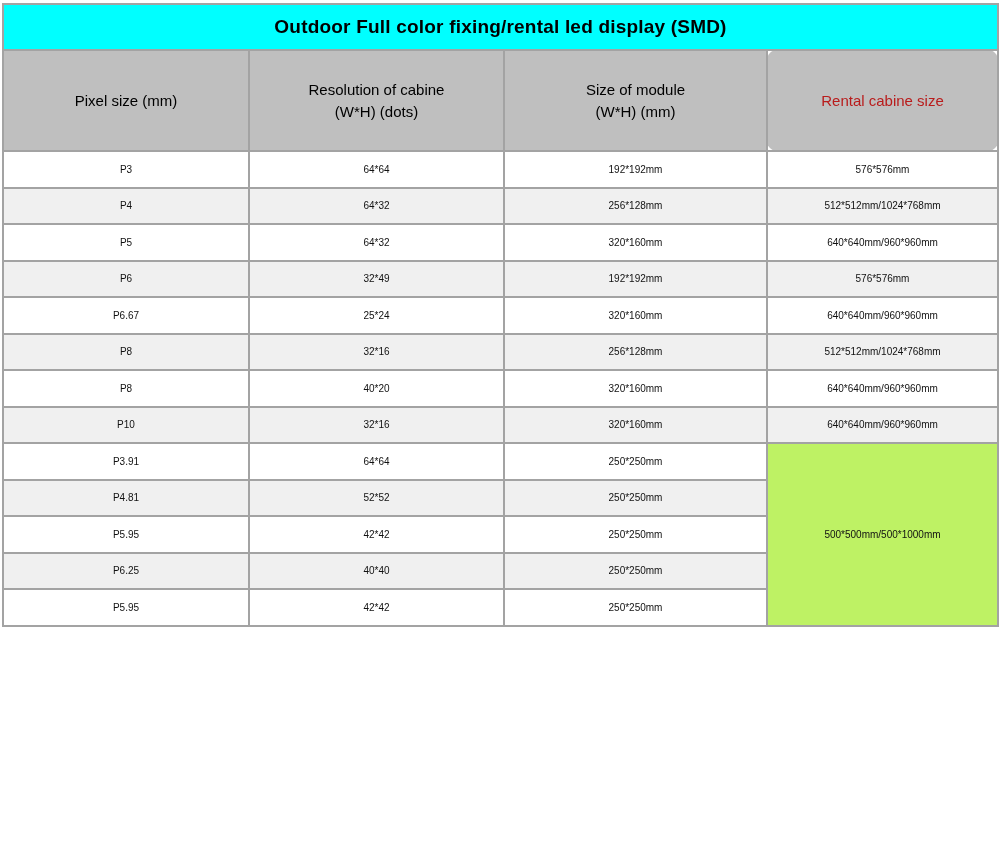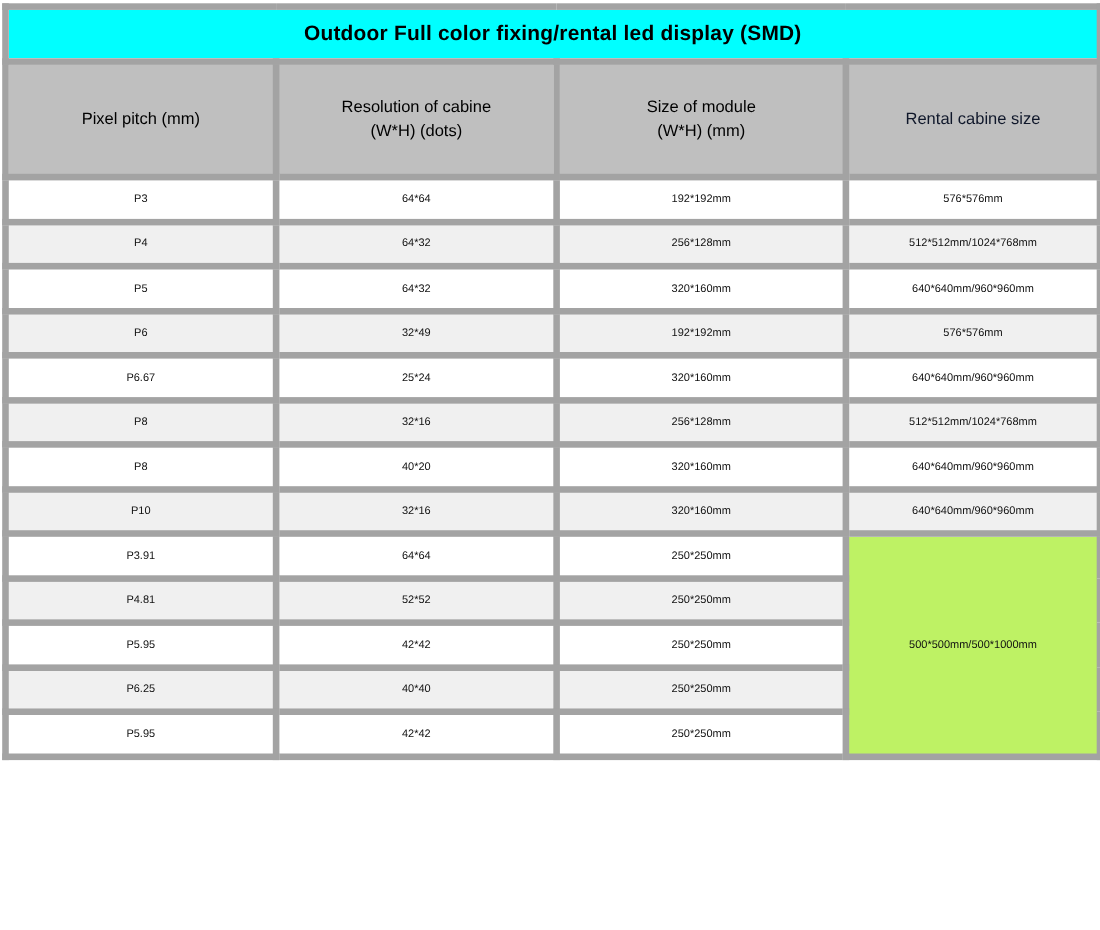--- a/index.html
+++ b/index.html
@@ -20,21 +20,21 @@
     table-layout: fixed;
     width: 995px;
     margin: 3px 0 0 2px;
   }
   table.spec-table col.c1 { width: 246px; }
   table.spec-table col.c2 { width: 255px; }
   table.spec-table col.c3 { width: 263px; }
   table.spec-table col.c4 { width: 231px; }
   table.spec-table th,
   table.spec-table td {
-    border: 6px solid #a3a3a3;
+    border: 2px solid #a3a3a3;
     text-align: center;
     vertical-align: middle;
     padding: 0;
     overflow: hidden;
   }
   .title-cell {
     background: #00FFFF;
     height: 44px;
     font-size: 19px;
     font-weight: bold;
@@ -44,21 +44,21 @@
   }
   .col-header {
     background: #BFBFBF;
     height: 99px;
     font-size: 15px;
     font-weight: normal;
     color: #000000;
     line-height: 1.45;
   }
   .col-header.red {
-    color: #0f172a;
+    color: #b91c1c;
     border-radius: 10px;
   }
   tbody td {
     height: 34.5px;
     font-size: 10px;
     color: #111111;
     background: #ffffff;
   }
   tbody tr.stripe td {
     background: #F0F0F0;
@@ -79,21 +79,21 @@
         <col class="c4">
     </colgroup>
     <thead>
       <tr>
         <th colspan="4" class="title-cell">
           <span>Outdoor Full color fixing/rental led display (SMD)</span>
         </th>
       </tr>
       <tr>
         <th class="col-header">
-          <div>Pixel pitch (mm)</div>
+          <div>Pixel size (mm)</div>
         </th>
         <th class="col-header">
           <div>Resolution of cabine</div>
           <div>(W*H) (dots)</div>
         </th>
         <th class="col-header">
           <div>Size of module</div>
           <div>(W*H) (mm)</div>
         </th>
         <th class="col-header red">

